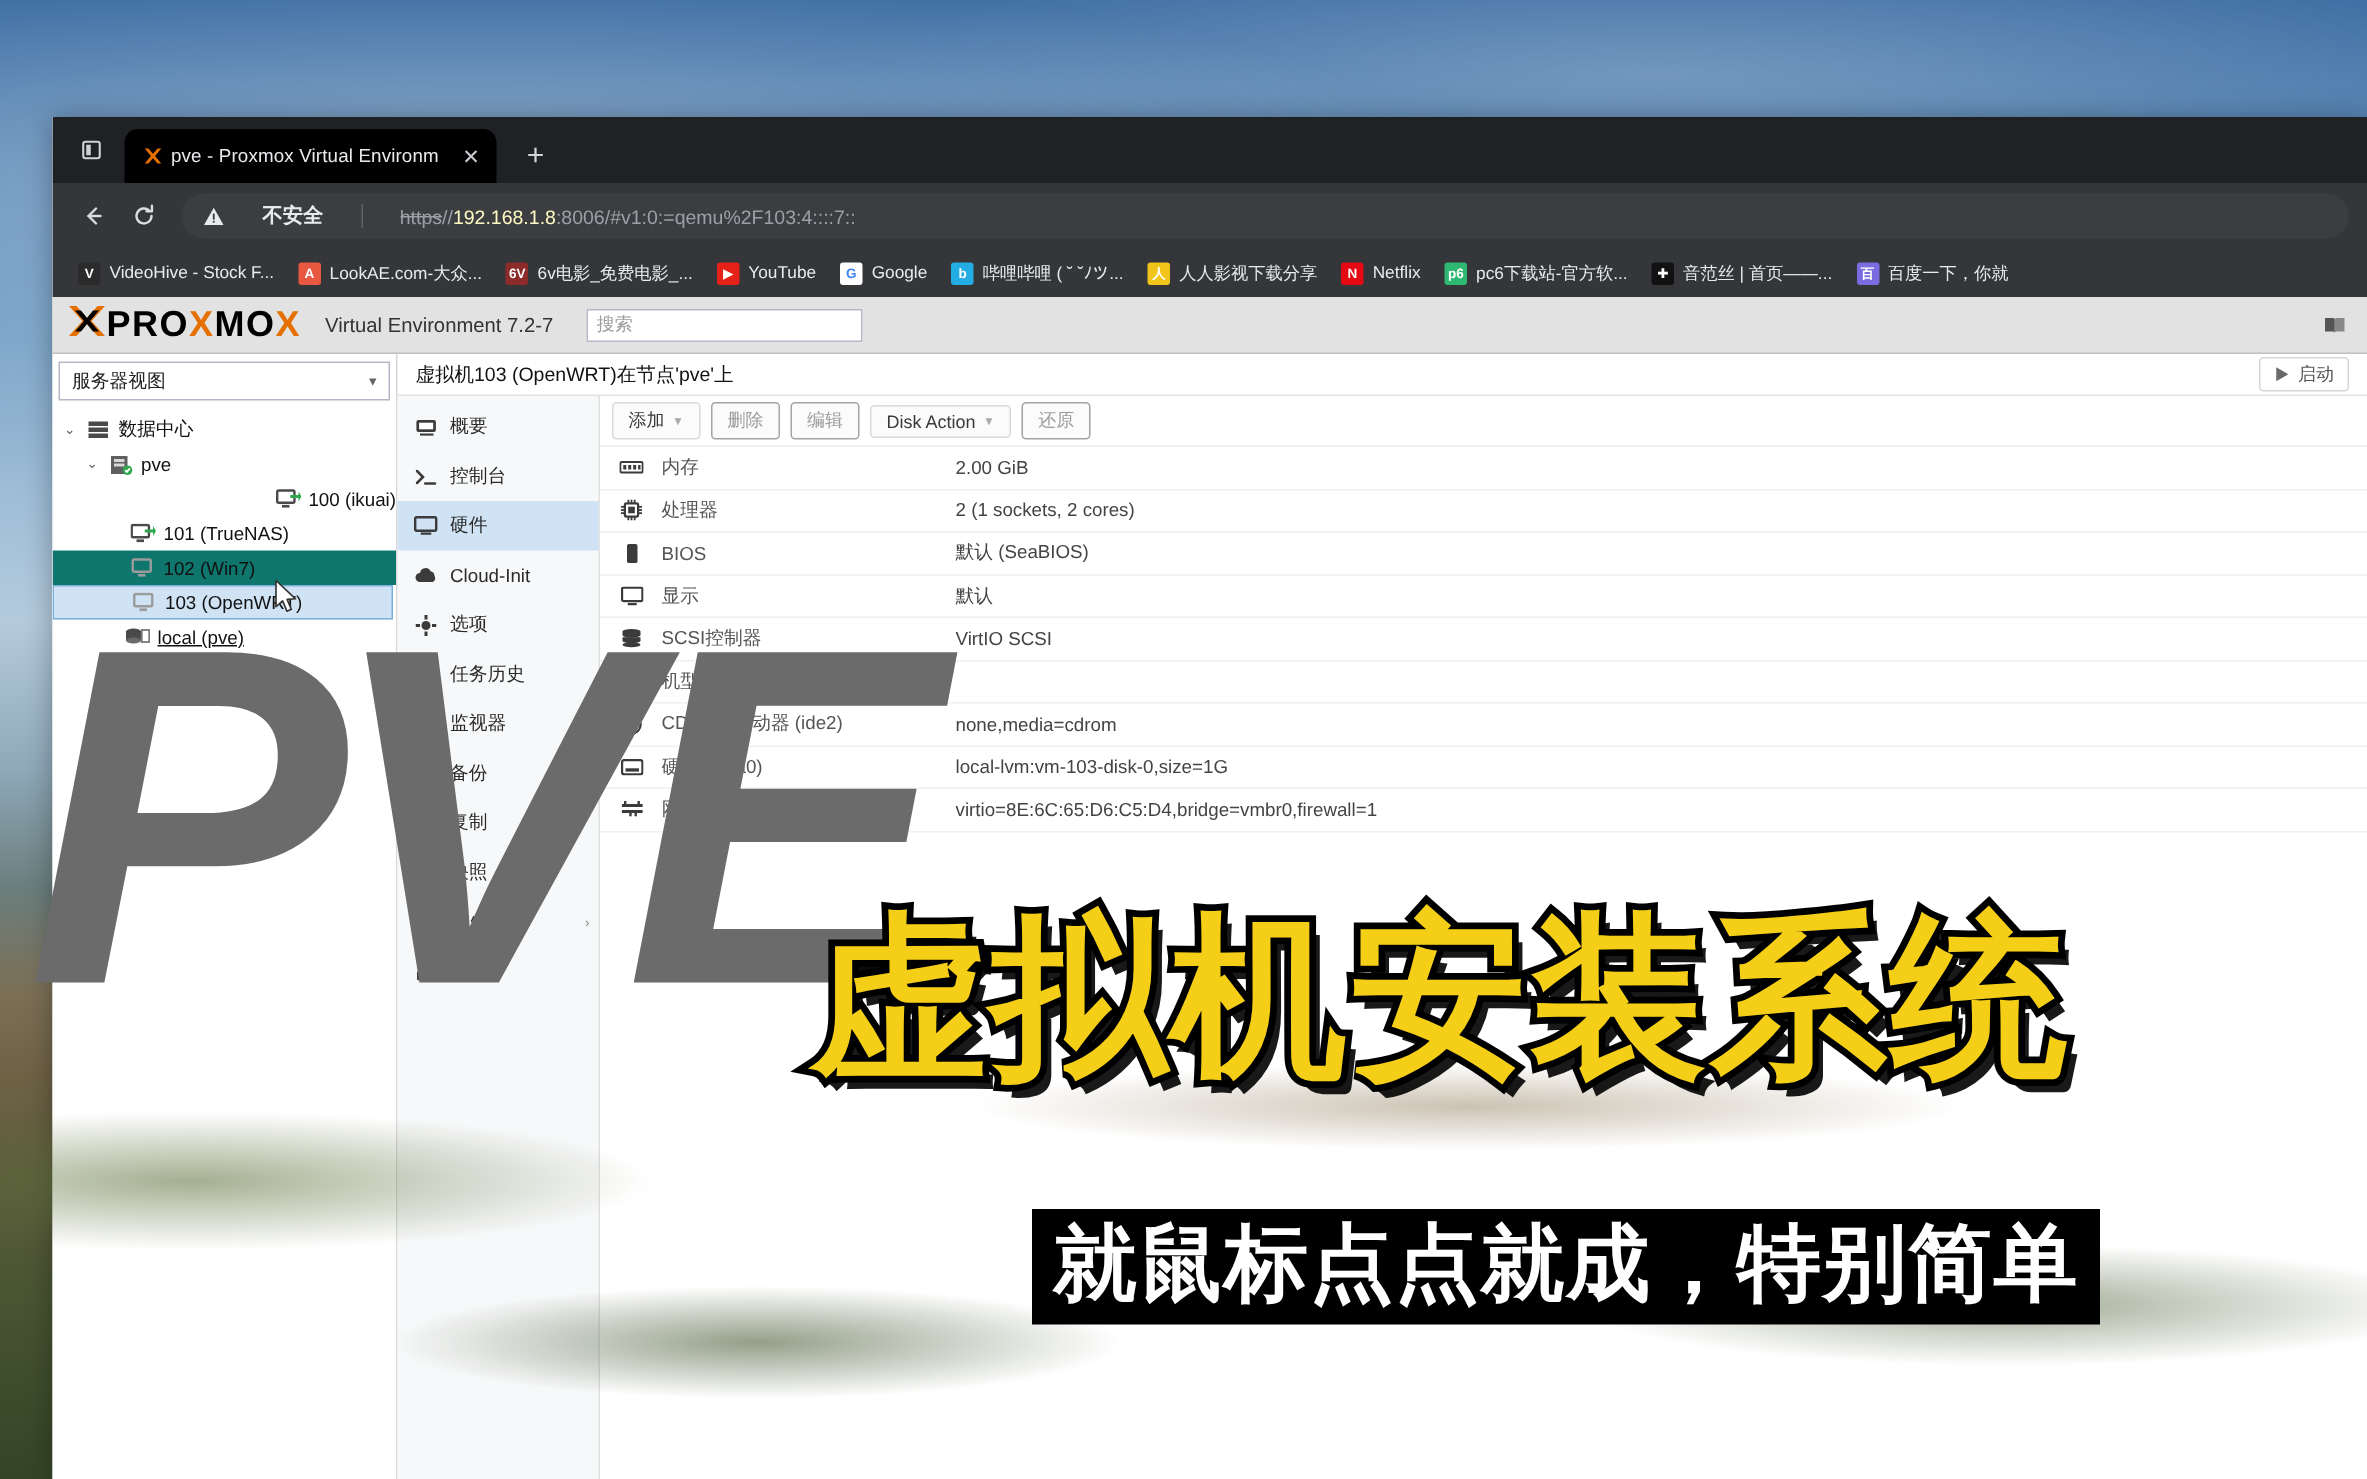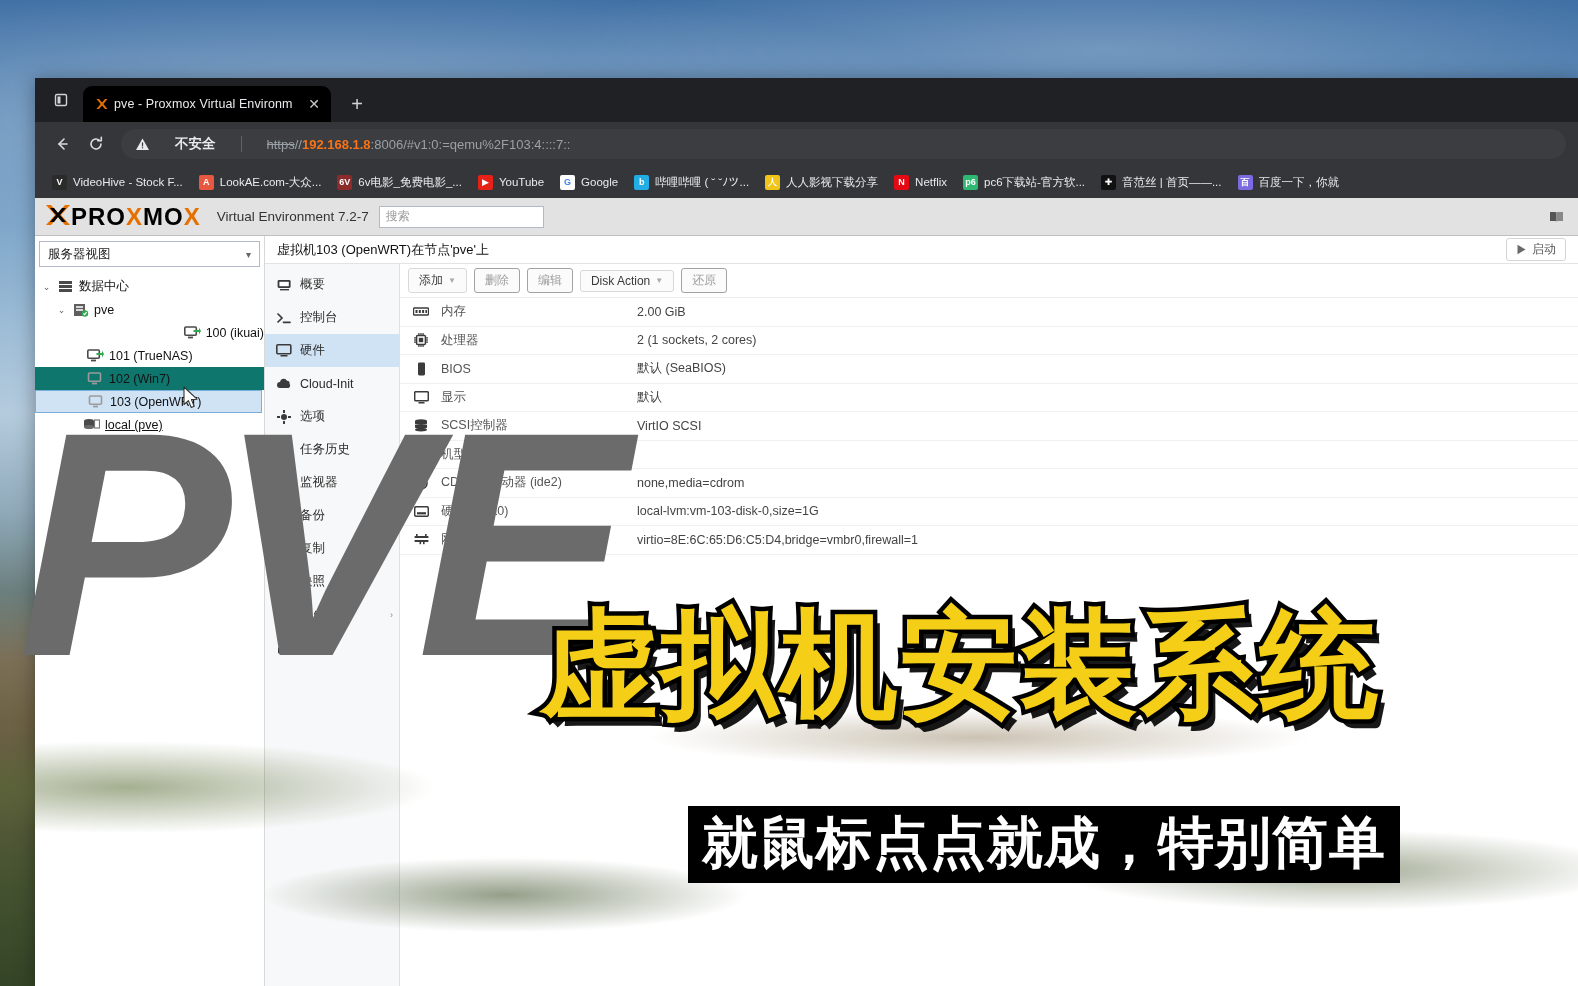--- a/index.html
+++ b/index.html
@@ -104,21 +104,21 @@
     background:#3b3d40; border-radius:15px;
     display:flex; align-items:center; padding:0 14px; gap:25px;
     max-width:1460px;
     text-align:center;
   }
   .warn-icon { width:15px; height:15px; flex:none; }
   .insecure { color:#e8eaed; font-size:13.5px; font-weight:bold; white-space:nowrap; }
   .omni-sep { width:1px; height:16px; background:#5f6368; }
   .url { font-size:13px; white-space:nowrap; overflow:hidden; }
   .url .scheme { color:#9aa0a6; text-decoration: line-through; }
-  .url .host { color:#f97316; font-weight:bold; }
+  .url .host { color:#fef9c3; font-weight:normal; }
   .url .rest { color:#9aa0a6; }
 
   
   .bookmarks {
     height:32px; background:#35363a;
     display:flex; align-items:center; gap:2px; padding:0 10px;
     overflow:hidden;
   }
   .bm {
     display:flex; align-items:center; gap:6px;
@@ -147,22 +147,22 @@
   .pve-logo { display:flex; align-items:center; gap:0px; }
   .logo-x {
     font-size:25px; font-weight:bold; line-height:1;
     letter-spacing:-1px;
   }
   .logo-word { font-size:24px; font-weight:bold; letter-spacing:1px; line-height:1; }
   .logo-word .o { color:#e57000; }
   .logo-word .k { color:#000; }
   .pve-ver { font-size:13.5px; color:#333; margin-left:6px; }
   .pve-search {
-    width:165px; height:22px; background:#fff;
-    border:1px solid #b5b8c8; margin-left:0;
+    width:184px; height:22px; background:#fff;
+    border:1px solid #b5b8c8; margin-left:12px;
     display:flex; align-items:center; padding:0 6px;
     font-size:12px; color:#9b9b9b;
   }
   .pve-header-right {
     margin-left:auto; display:flex; align-items:center; gap:14px;
     padding-right:4px;
   }
   .hdr-icon { display:flex; align-items:center; gap:4px; font-size:12px; color:#333; }
 
   .pve-body { display:flex; height: calc(100% - 38px); }

